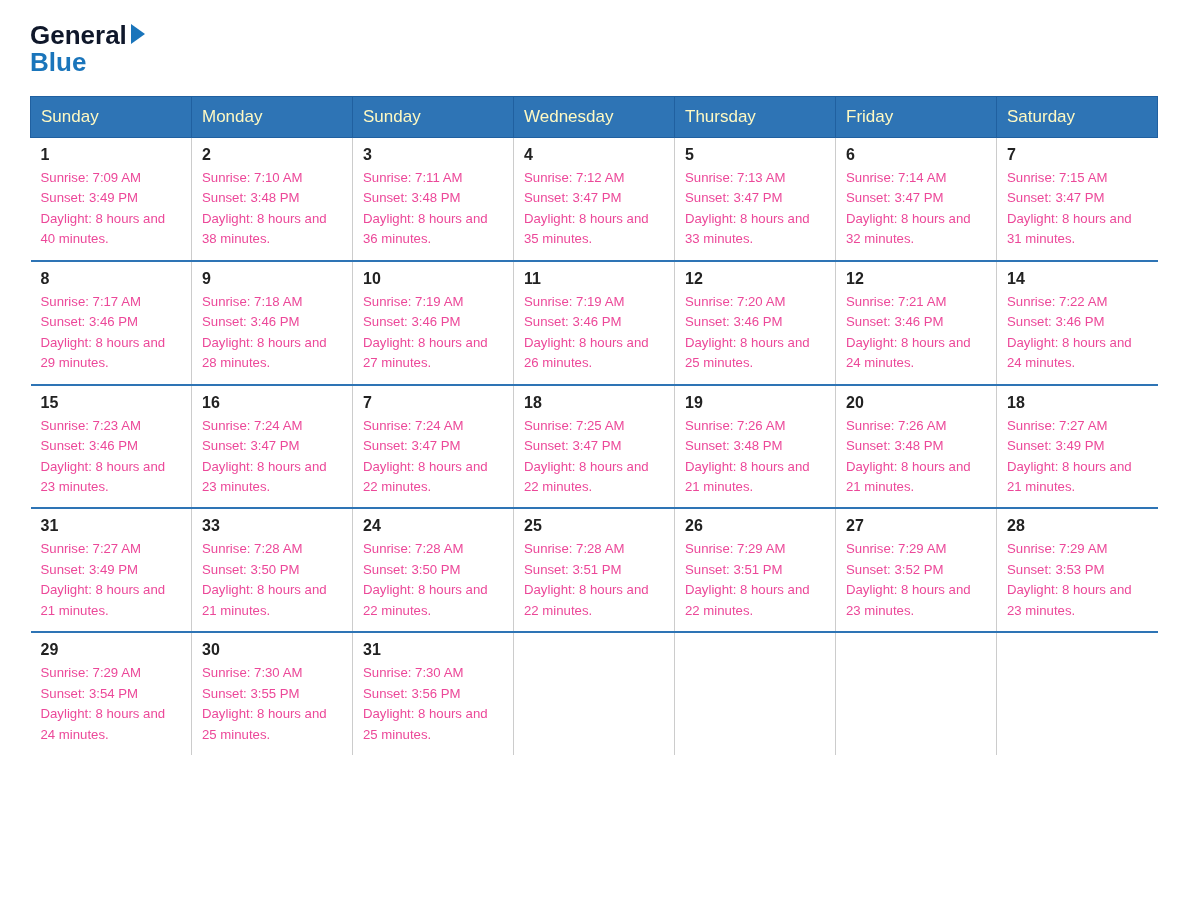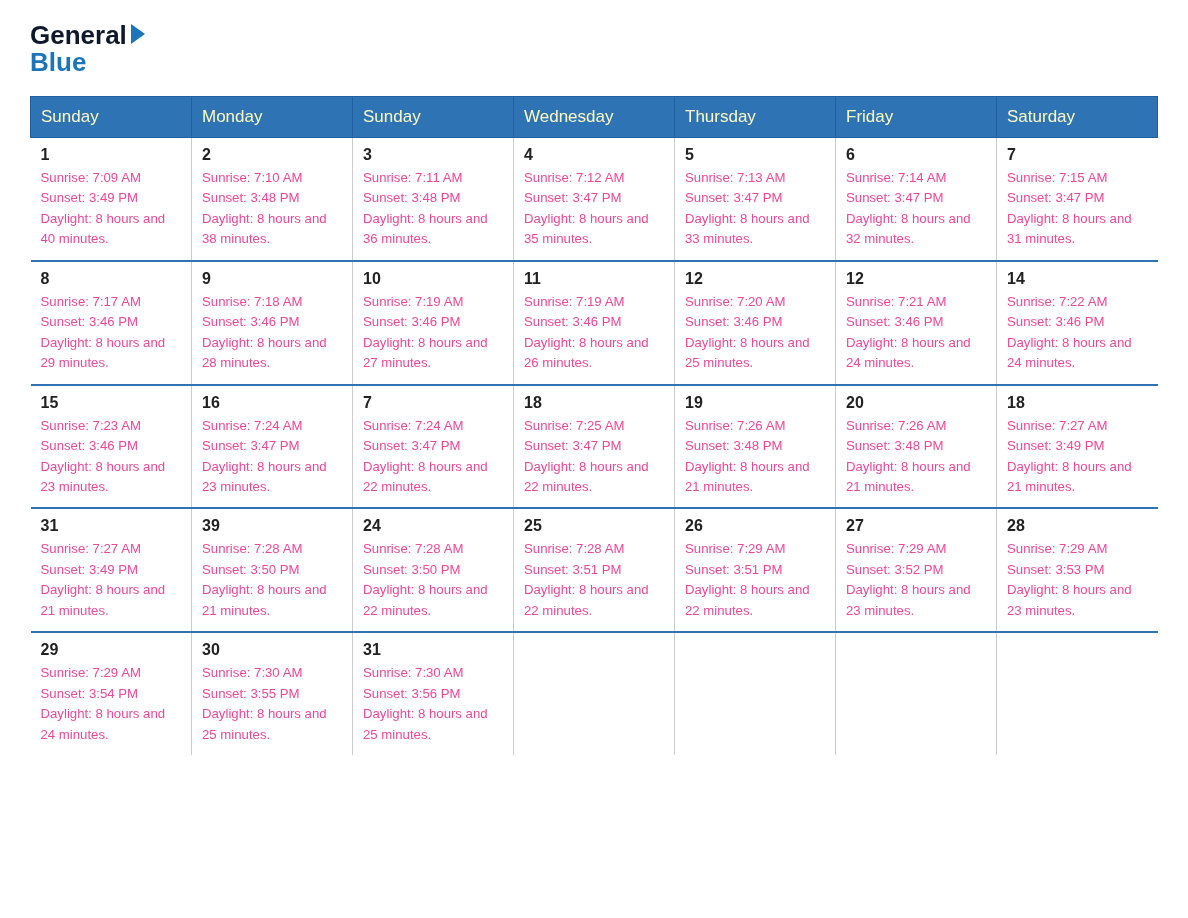--- a/index.html
+++ b/index.html
@@ -154,21 +154,21 @@
         <td><span class="day-num">15</span><span class="day-info">Sunrise: 7:23 AM<br>Sunset: 3:46 PM<br>Daylight: 8 hours and 23 minutes.</span></td>
         <td><span class="day-num">16</span><span class="day-info">Sunrise: 7:24 AM<br>Sunset: 3:47 PM<br>Daylight: 8 hours and 23 minutes.</span></td>
         <td><span class="day-num">7</span><span class="day-info">Sunrise: 7:24 AM<br>Sunset: 3:47 PM<br>Daylight: 8 hours and 22 minutes.</span></td>
         <td><span class="day-num">18</span><span class="day-info">Sunrise: 7:25 AM<br>Sunset: 3:47 PM<br>Daylight: 8 hours and 22 minutes.</span></td>
         <td><span class="day-num">19</span><span class="day-info">Sunrise: 7:26 AM<br>Sunset: 3:48 PM<br>Daylight: 8 hours and 21 minutes.</span></td>
         <td><span class="day-num">20</span><span class="day-info">Sunrise: 7:26 AM<br>Sunset: 3:48 PM<br>Daylight: 8 hours and 21 minutes.</span></td>
         <td><span class="day-num">18</span><span class="day-info">Sunrise: 7:27 AM<br>Sunset: 3:49 PM<br>Daylight: 8 hours and 21 minutes.</span></td>
       </tr>
       <tr>
         <td><span class="day-num">31</span><span class="day-info">Sunrise: 7:27 AM<br>Sunset: 3:49 PM<br>Daylight: 8 hours and 21 minutes.</span></td>
-        <td><span class="day-num">39</span><span class="day-info">Sunrise: 7:28 AM<br>Sunset: 3:50 PM<br>Daylight: 8 hours and 21 minutes.</span></td>
+        <td><span class="day-num">33</span><span class="day-info">Sunrise: 7:28 AM<br>Sunset: 3:50 PM<br>Daylight: 8 hours and 21 minutes.</span></td>
         <td><span class="day-num">24</span><span class="day-info">Sunrise: 7:28 AM<br>Sunset: 3:50 PM<br>Daylight: 8 hours and 22 minutes.</span></td>
         <td><span class="day-num">25</span><span class="day-info">Sunrise: 7:28 AM<br>Sunset: 3:51 PM<br>Daylight: 8 hours and 22 minutes.</span></td>
         <td><span class="day-num">26</span><span class="day-info">Sunrise: 7:29 AM<br>Sunset: 3:51 PM<br>Daylight: 8 hours and 22 minutes.</span></td>
         <td><span class="day-num">27</span><span class="day-info">Sunrise: 7:29 AM<br>Sunset: 3:52 PM<br>Daylight: 8 hours and 23 minutes.</span></td>
         <td><span class="day-num">28</span><span class="day-info">Sunrise: 7:29 AM<br>Sunset: 3:53 PM<br>Daylight: 8 hours and 23 minutes.</span></td>
       </tr>
       <tr>
         <td><span class="day-num">29</span><span class="day-info">Sunrise: 7:29 AM<br>Sunset: 3:54 PM<br>Daylight: 8 hours and 24 minutes.</span></td>
         <td><span class="day-num">30</span><span class="day-info">Sunrise: 7:30 AM<br>Sunset: 3:55 PM<br>Daylight: 8 hours and 25 minutes.</span></td>
         <td><span class="day-num">31</span><span class="day-info">Sunrise: 7:30 AM<br>Sunset: 3:56 PM<br>Daylight: 8 hours and 25 minutes.</span></td>

